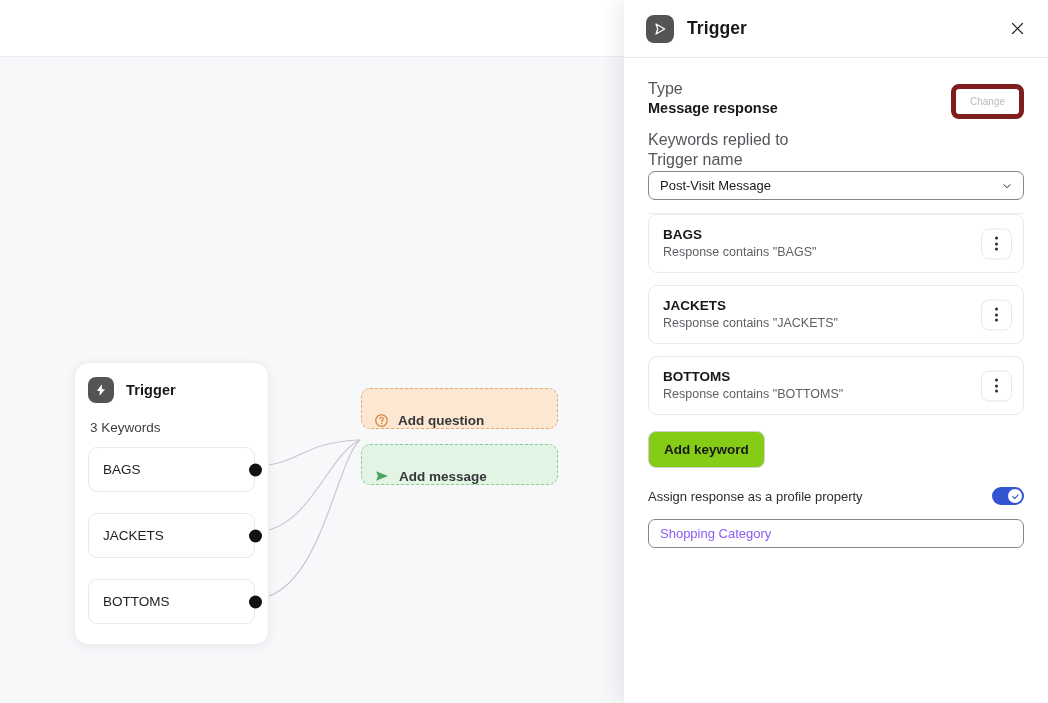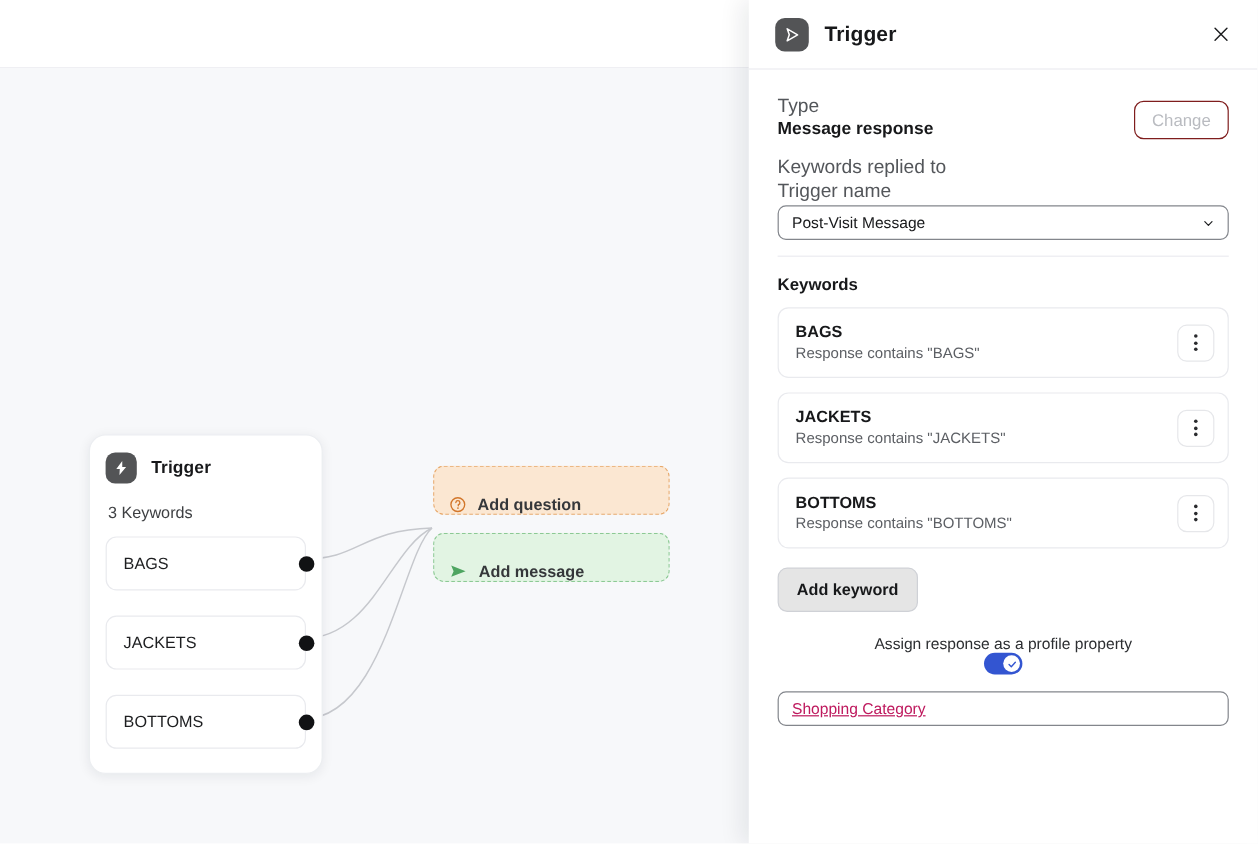--- a/index.html
+++ b/index.html
@@ -220,25 +220,25 @@
   }
 
   .type-value {
     font-size: 14.5px;
     font-weight: bold;
     color: #17181a;
     margin-bottom: 15px;
   }
 
   .change-btn {
-    border: 1px solid #7f1d1d;
+    border: 5px solid #7f1d1d;
     background: #ffffff;
     border-radius: 8px;
     color: #b9bbc0;
-    font-size: 14px;
+    font-size: 10px;
     font-family: "Liberation Sans", sans-serif;
     padding: 7px 14px;
     cursor: default;
     margin-top: 4px;
   }
 
   .select {
     position: relative;
     height: 29px;
     border: 1px solid #83868c;
@@ -315,37 +315,36 @@
   .kebab i {
     display: block;
     width: 3px;
     height: 3px;
     border-radius: 50%;
     background: #2a2b2e;
   }
 
   .add-keyword {
     border: 1px solid #cfd1d6;
-    background: #e5e5e5;
+    background: #84cc16;
     border-radius: 8px;
     font-size: 13.5px;
     font-weight: bold;
     font-family: "Liberation Sans", sans-serif;
     color: #17181a;
     padding: 10px 15px;
     cursor: pointer;
     margin-top: 4px;
   }
 
   .toggle-row {
     display: flex;
     align-items: center;
     justify-content: space-between;
     margin-top: 19px;
-    flex-direction: column;
   }
 
   .toggle-label {
     font-size: 13px;
     color: #2c2e31;
   }
 
   .toggle {
     position: relative;
     width: 32px;
@@ -370,23 +369,22 @@
 
   .text-input {
     margin-top: 14px;
     height: 29px;
     border: 1px solid #83868c;
     border-radius: 7px;
     display: flex;
     align-items: center;
     padding: 0 11px;
     font-size: 13px;
-    color: #be185d;
-    background: #ffffff;
-    text-decoration: underline;
+    color: #8b5cf6;
+    background: #ffffff;
   }
 </style>
 </head>
 <body>
 
 <div id="app">
 
   <div class="topbar"></div>
 
   <div class="canvas">
@@ -479,21 +477,20 @@
         <span>Post-Visit Message</span>
         <span class="chev">
           <svg width="12" height="12" viewBox="0 0 24 24" aria-hidden="true">
             <path d="M6 9.5 L12 15.5 L18 9.5" fill="none" stroke="#1d1e20" stroke-width="2" stroke-linecap="round" stroke-linejoin="round"></path>
           </svg>
         </span>
       </div>
 
       <div class="divider"></div>
 
-      <div class="section-title">Keywords</div>
 
       <div class="kw-card">
         <div class="kw-name">BAGS</div>
         <div class="kw-desc">Response contains "BAGS"</div>
         <span class="kebab">
             <i></i>
             <i></i>
             <i></i>
           </span>
       </div>

